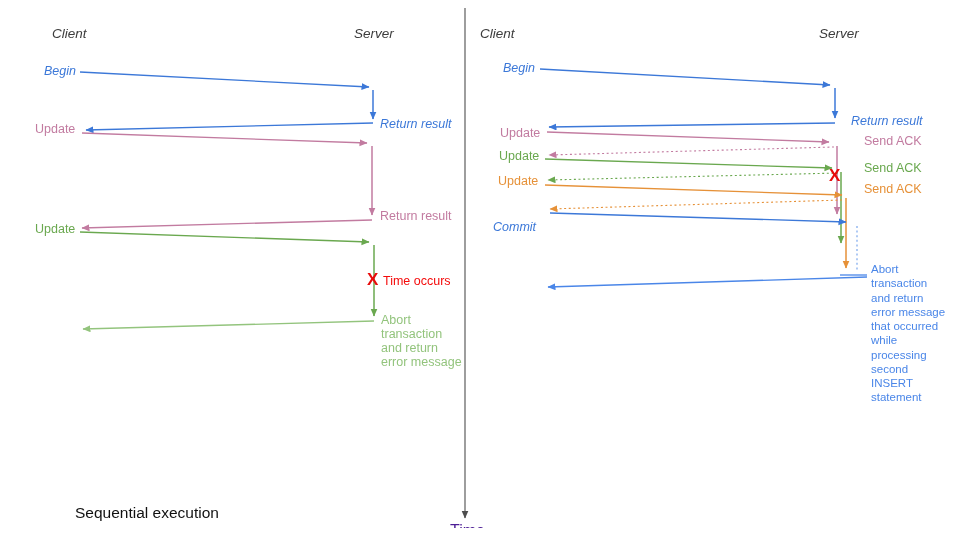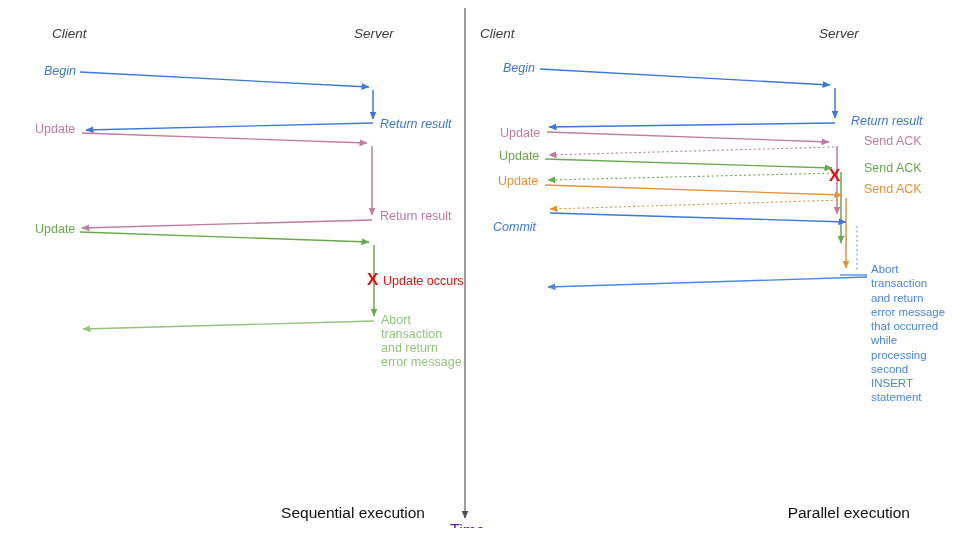--- a/index.html
+++ b/index.html
@@ -10,21 +10,21 @@
   .hdr{font-style:italic;font-size:13.5px;color:#3c3c3c;}
   .multi{white-space:pre-line;}
   .t-blue{color:#3C78D8;font-style:italic;}
   .t-blue2{color:#4A86E8;}
   .t-pink{color:#C27BA0;}
   .t-green{color:#6AA84F;}
   .t-green2{color:#93C47D;}
   .t-orange{color:#E69138;}
   .t-red{color:#F40B0B;}
   .xmark{font-size:17px;font-weight:bold;color:#E80C0C;line-height:1;}
-  .title{font-size:15.5px;color:#111;text-align:right;}
+  .title{font-size:15.5px;color:#111;text-align:left;}
   .abort-right{font-size:11.5px;line-height:1.24;}
   .time-lbl{font-size:16px;color:#4c1d95;}
   .ln{fill:none;stroke-width:1.3;}
   .v{stroke-width:1.5;}
   .dot{stroke-dasharray:2 2.6;stroke-width:1.1;}
   .c-blue{stroke:#3C78D8;}
   .c-blue2{stroke:#4A86E8;}
   .c-blued{stroke:#6D9EEB;}
   .c-pink{stroke:#C27BA0;}
   .c-green{stroke:#6AA84F;}
@@ -93,21 +93,21 @@
   </svg>
 
   <div class="lbl hdr" style="left:52px;top:26px;">Client</div>
   <div class="lbl hdr" style="left:354px;top:26px;">Server</div>
   <div class="lbl t-blue" style="left:44px;top:64px;">Begin</div>
   <div class="lbl t-blue" style="left:380px;top:117px;">Return result</div>
   <div class="lbl t-pink" style="left:35px;top:122px;">Update</div>
   <div class="lbl t-pink" style="left:380px;top:209px;">Return result</div>
   <div class="lbl t-green" style="left:35px;top:222px;">Update</div>
   <div class="lbl xmark" style="left:367px;top:271px;">X</div>
-  <div class="lbl t-red" style="left:383px;top:274px;">Update occurs</div>
+  <div class="lbl t-red" style="left:383px;top:274px;">Time occurs</div>
   <div class="lbl t-green2 multi" style="left:381px;top:313px;">Abort
 transaction
 and return
 error message</div>
   <div class="lbl title" style="left:75px;top:504px;width:350px;">Sequential execution</div>
 
   <div class="lbl time-lbl" style="left:450px;top:522px;">Time</div>
 
   <div class="lbl hdr" style="left:480px;top:26px;">Client</div>
   <div class="lbl hdr" style="left:819px;top:26px;">Server</div>
@@ -124,15 +124,14 @@
   <div class="lbl t-blue2 multi abort-right" style="left:871px;top:262px;width:88px;">Abort
 transaction
 and return
 error message
 that occurred
 while
 processing
 second
 INSERT
 statement</div>
-  <div class="lbl title" style="left:550px;top:504px;width:360px;">Parallel execution</div>
 
 </div>
 
 </body></html>

